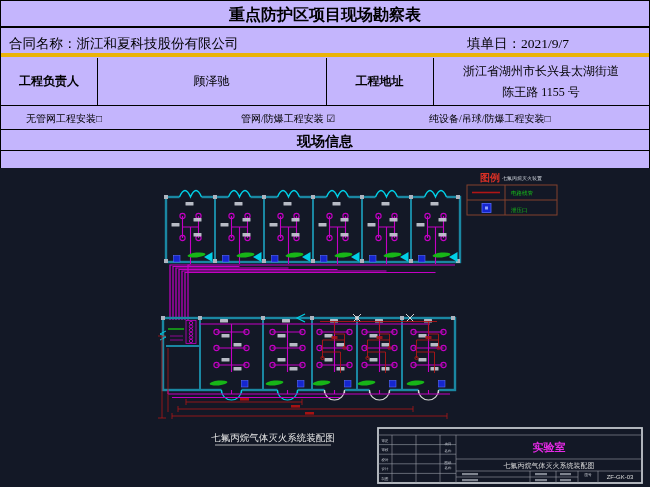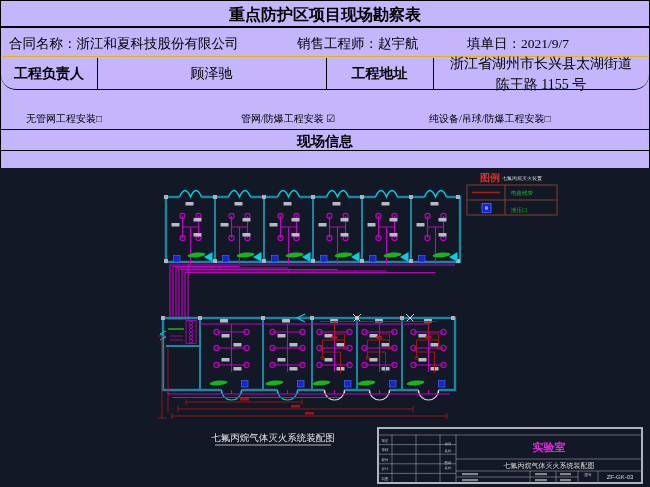--- a/index.html
+++ b/index.html
@@ -4,24 +4,24 @@
 <style>
   html,body{margin:0;padding:0;}
   body{width:650px;height:487px;position:relative;background:#131826;overflow:hidden;
        font-family:"Liberation Serif", serif;color:#000;}
   
   .form{position:absolute;top:0;left:0;width:648px;height:167px;background:#c4b5fd;
         border:1px solid #000;border-bottom:2px solid #000;}
   .row{position:absolute;left:0;width:100%;box-sizing:border-box;}
   .r-title{top:0;height:27px;border-bottom:2px solid #000;text-align:center;
            font-size:16px;font-weight:bold;line-height:27px;}
-  .r-info{top:29px;height:27px;border-bottom:1px solid #eab308;font-size:13.5px;line-height:27px;}
+  .r-info{top:29px;height:27px;border-bottom:4px solid #eab308;font-size:13.5px;line-height:27px;}
   .r-info span{position:absolute;white-space:nowrap;}
   .ri-contract{left:8px;}  .ri-sales{left:296px;} .ri-date{left:466px;}
-  .r-manager{top:57px;height:32px;border-bottom:1px solid #000;font-size:14px;border-radius:15px;}
+  .r-manager{top:57px;height:48px;border-bottom:1px solid #000;font-size:12px;}
   .cell{position:absolute;top:0;height:100%;display:flex;align-items:center;justify-content:center;text-align:center;}
   .c-mlabel{left:0;width:96px;font-weight:bold;}
   .c-mvalue{left:96px;width:229px;}
   .c-alabel{left:325px;width:107px;font-weight:bold;}
   .c-avalue{left:432px;width:216px;flex-direction:column;line-height:21px;}
   .vline{position:absolute;top:0;width:1px;height:100%;background:#000;}
   .r-options{top:106px;height:23px;border-bottom:1.5px solid #000;font-size:10px;line-height:23px;}
   .r-options span{position:absolute;white-space:nowrap;}
   .ro-1{left:25px;} .ro-2{left:240px;} .ro-3{left:428px;}
   .r-site{top:130.5px;height:19.5px;border-bottom:1px solid #000;text-align:center;
@@ -35,21 +35,20 @@
   svg text{font-family:"Liberation Sans", sans-serif;}
 </style>
 </head>
 <body>
 
 <div class="form">
   <div class="row r-title">重点防护区项目现场勘察表</div>
 
   <div class="row r-info">
     <span class="ri-contract">合同名称：浙江和夏科技股份有限公司</span>
-    <span class="ri-sales">销售工程师：赵宇航</span>
     <span class="ri-date">填单日：2021/9/7</span>
   </div>
 
   <div class="row r-manager">
     <div class="cell c-mlabel">工程负责人</div>
     <div class="cell c-mvalue">顾泽驰</div>
     <div class="cell c-alabel">工程地址</div>
     <div class="cell c-avalue">
       <span>浙江省湖州市长兴县太湖街道</span>
       <span>陈王路 1155 号</span>

